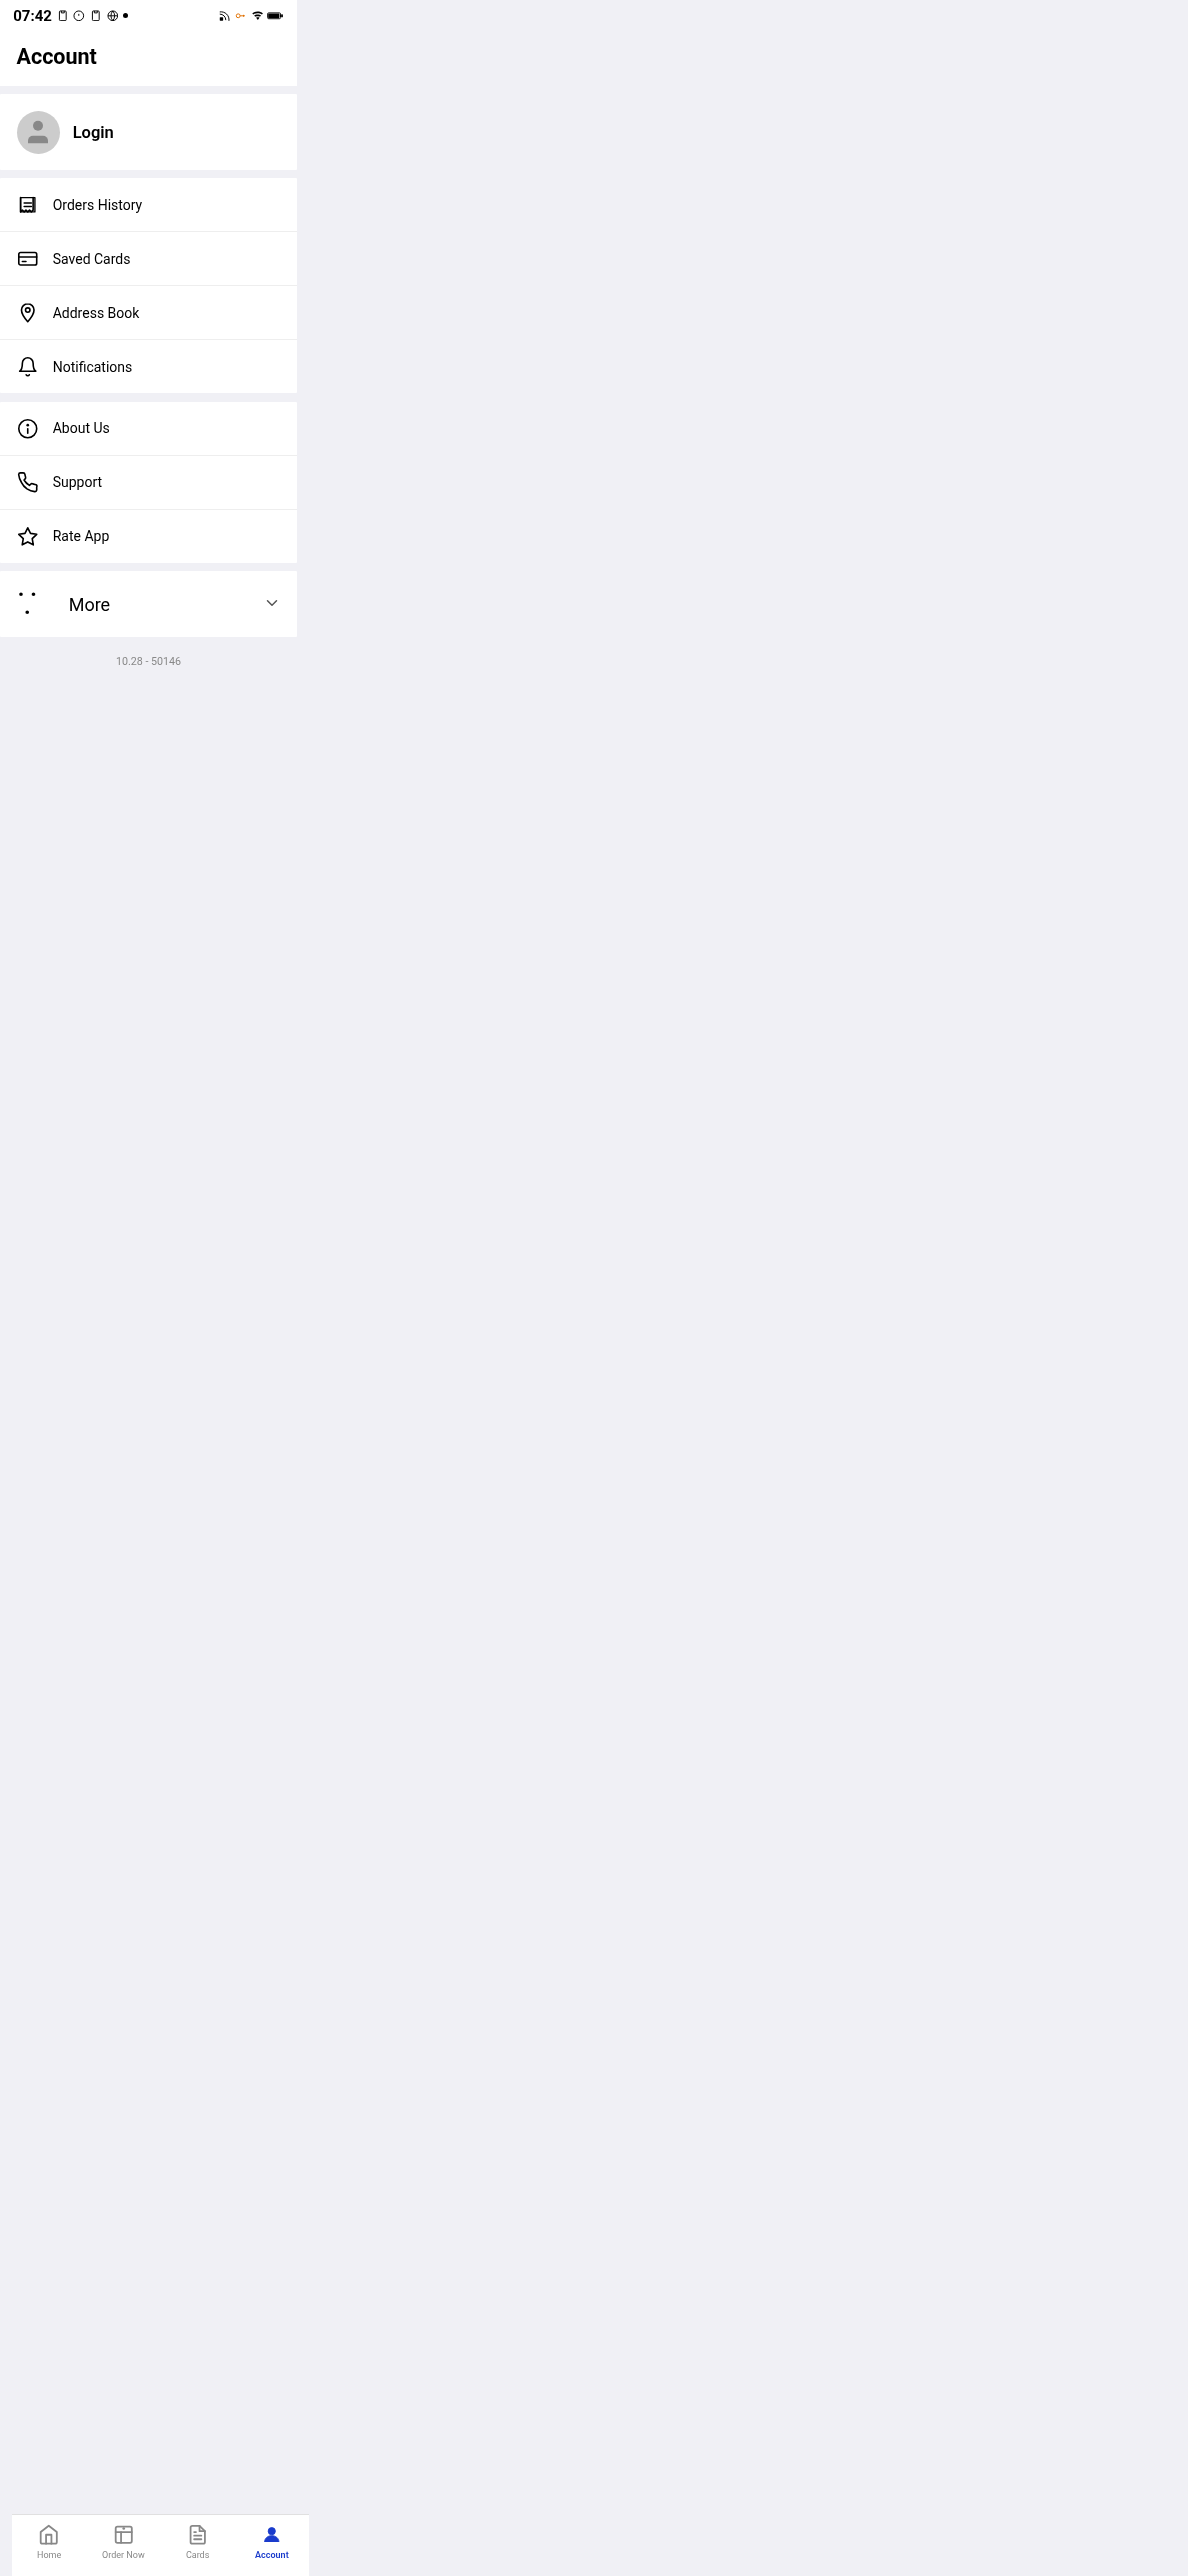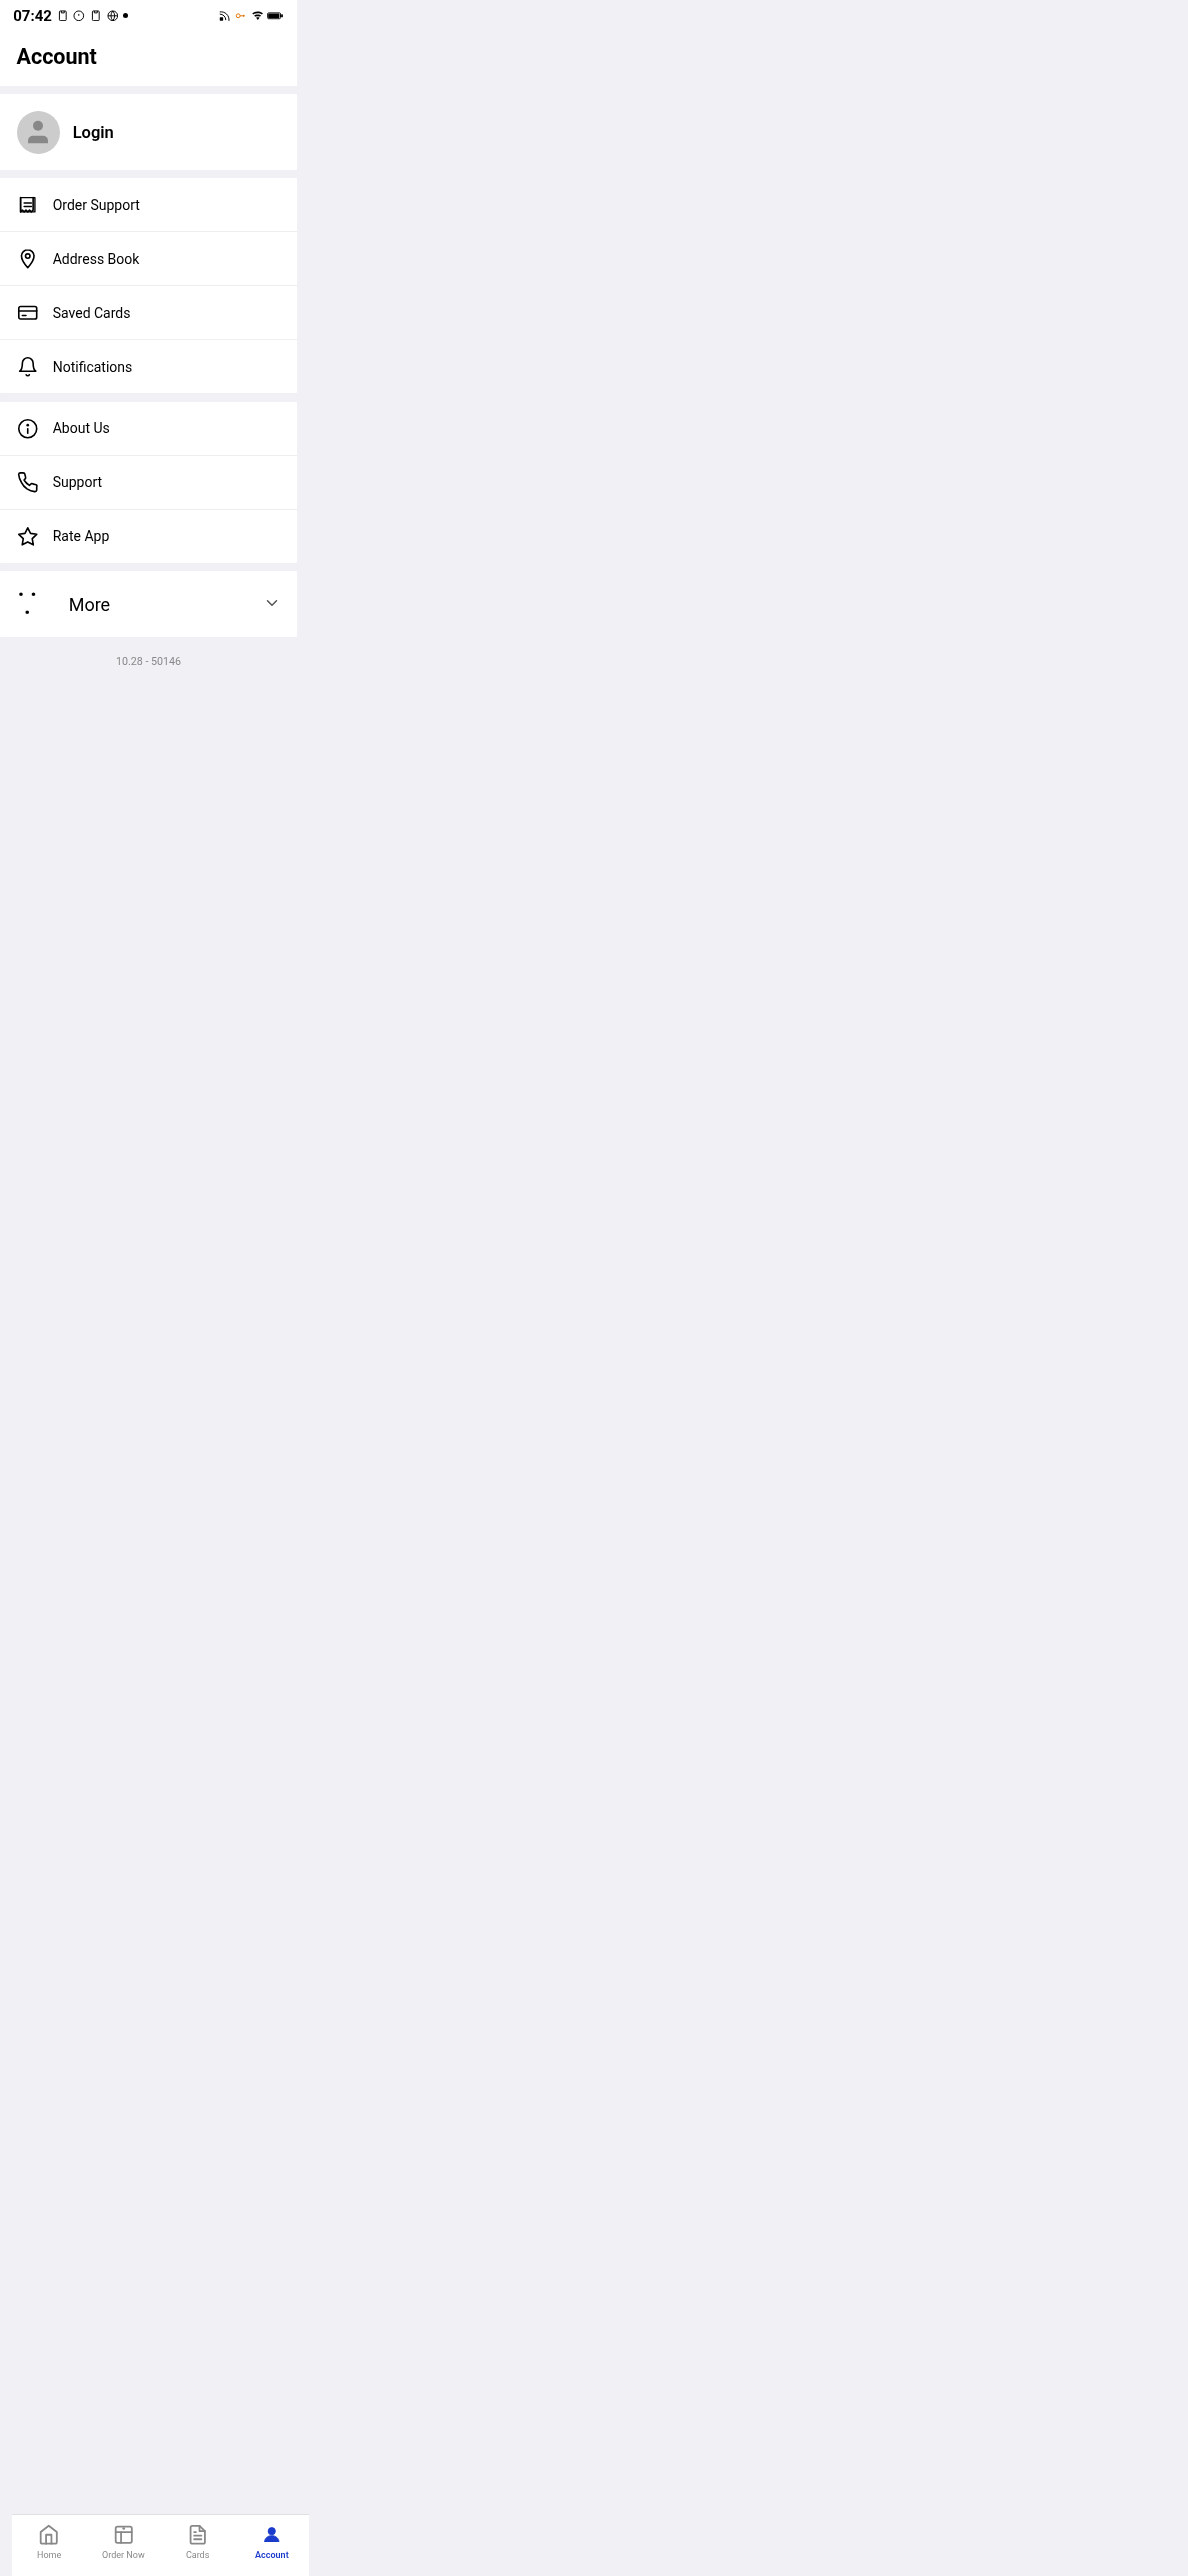--- a/index.html
+++ b/index.html
@@ -305,42 +305,42 @@
 
   <div class="menu-item">
     <div class="menu-icon">
       <svg viewBox="0 0 24 24">
         <path d="M4 4h16v16H4z" stroke-width="1.5"></path>
         <path d="M4 4v16l2-2 2 2 2-2 2 2 2-2 2 2 2-2V4"></path>
         <line x1="8" y1="10" x2="16" y2="10"></line>
         <line x1="8" y1="14" x2="16" y2="14"></line>
       </svg>
     </div>
-    <span class="menu-label">Order Support</span>
-  </div>
-
-  <div class="menu-item">
-    <div class="menu-icon">
-      <svg viewBox="0 0 24 24">
-        <path d="M12 2C8.13 2 5 5.13 5 9c0 5.25 7 13 7 13s7-7.75 7-13c0-3.87-3.13-7-7-7z"></path>
-        <circle cx="12" cy="9" r="2.5"></circle>
-      </svg>
-    </div>
-    <span class="menu-label">Address Book</span>
+    <span class="menu-label">Orders History</span>
   </div>
 
   <div class="menu-item">
     <div class="menu-icon">
       <svg viewBox="0 0 24 24">
         <rect x="2" y="5" width="20" height="14" rx="2"></rect>
         <line x1="2" y1="10" x2="22" y2="10"></line>
         <line x1="6" y1="15" x2="10" y2="15"></line>
       </svg>
     </div>
     <span class="menu-label">Saved Cards</span>
+  </div>
+
+  <div class="menu-item">
+    <div class="menu-icon">
+      <svg viewBox="0 0 24 24">
+        <path d="M12 2C8.13 2 5 5.13 5 9c0 5.25 7 13 7 13s7-7.75 7-13c0-3.87-3.13-7-7-7z"></path>
+        <circle cx="12" cy="9" r="2.5"></circle>
+      </svg>
+    </div>
+    <span class="menu-label">Address Book</span>
   </div>
 
   <div class="menu-item">
     <div class="menu-icon">
       <svg viewBox="0 0 24 24">
         <path d="M18 8A6 6 0 0 0 6 8c0 7-3 9-3 9h18s-3-2-3-9"></path>
         <path d="M13.73 21a2 2 0 0 1-3.46 0"></path>
       </svg>
     </div>
     <span class="menu-label">Notifications</span>

